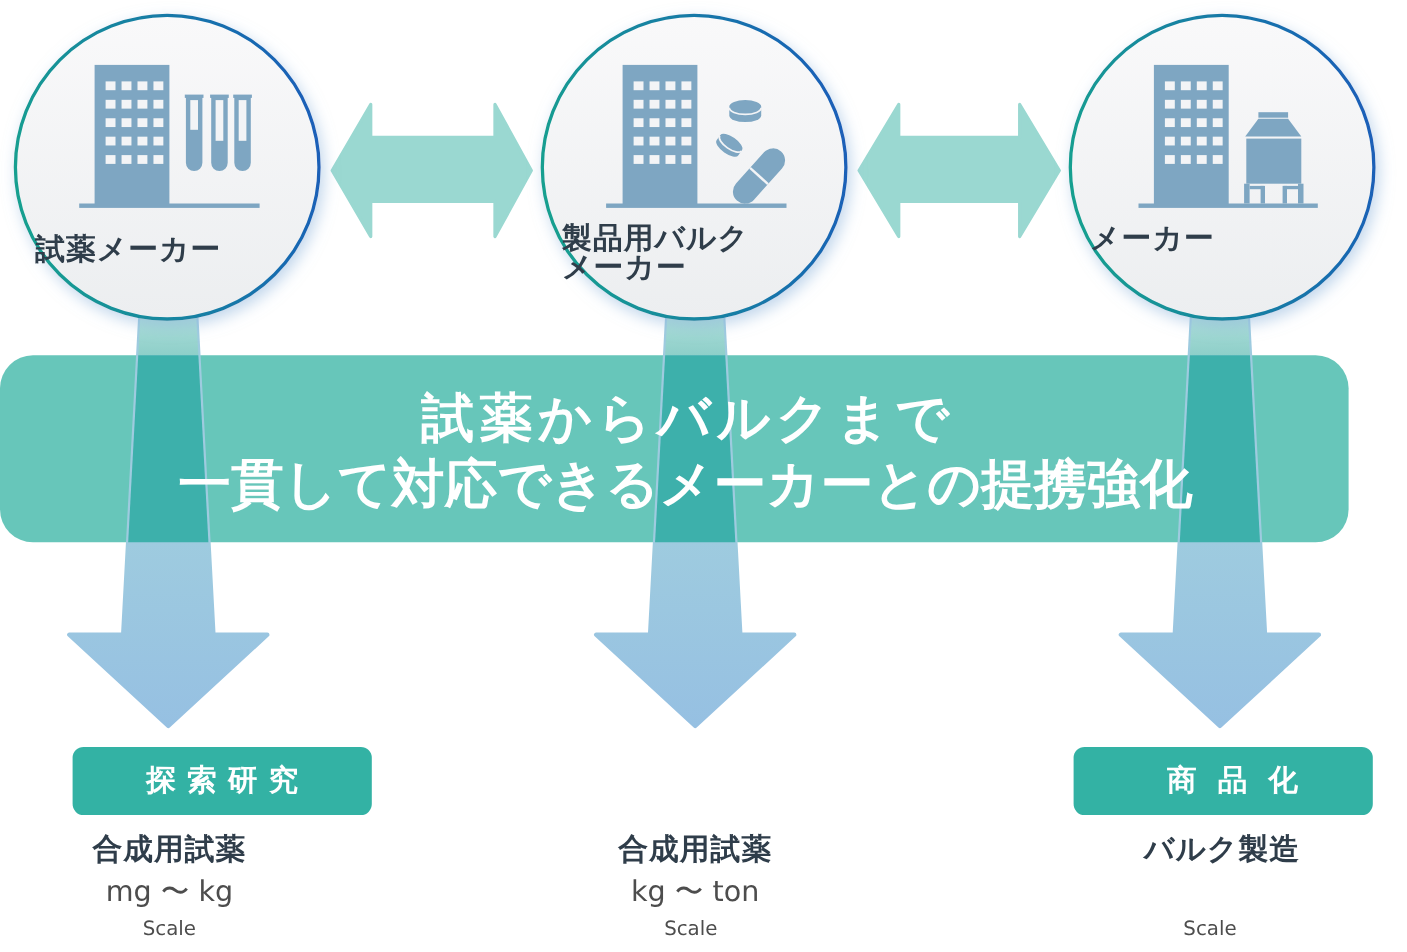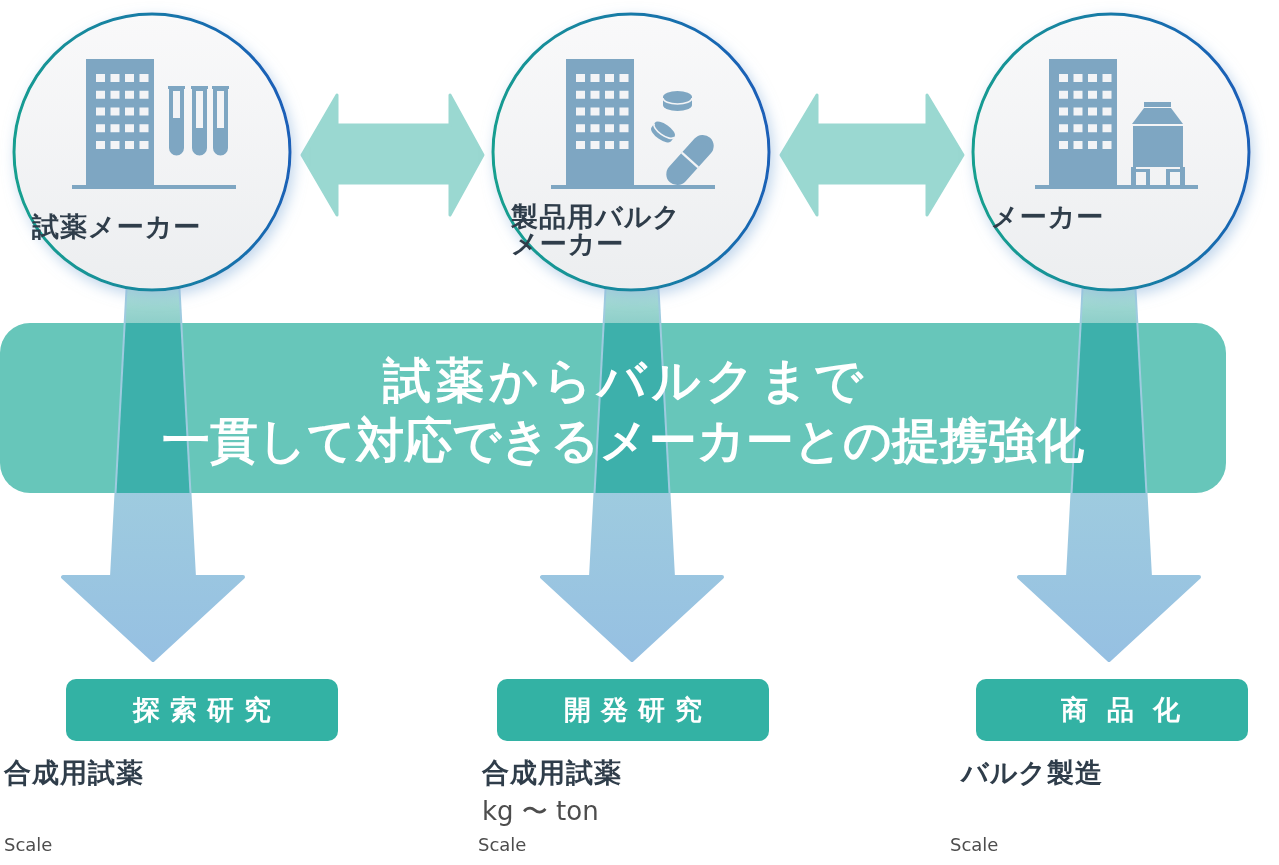--- a/index.html
+++ b/index.html
@@ -54,20 +54,21 @@
     font-size: 27px;
     line-height: 62px;
     text-align: center;
   }
   .stage-box.s4 { letter-spacing: 10px; padding-left: 10px; box-sizing: border-box; }
   .stage-box.s3 { letter-spacing: 19px; padding-left: 36px; box-sizing: border-box; }
 
   .stage-text {
     position: absolute;
     width: 300px;
+    text-align: center;
   }
   .stage-product {
     top: 756px;
     font-weight: bold;
     font-size: 27px;
     line-height: 34px;
     color: var(--text_dark, #2f3d4a);
     letter-spacing: 1px;
   }
   .stage-range {
@@ -240,24 +241,24 @@
   <div class="maker-label" style="left:991px; top:203px;">
     <span>メーカー</span>
   </div>
 
   <div class="banner-text">
     <span class="l1">試薬からバルクまで</span>
     <span class="l2">一貫して対応できるメーカーとの提携強化</span>
   </div>
 
   <div class="stage-box s4" style="left:18px;margin-left:48px;">探索研究</div>
-  <div class="stage-box s4" style="left:497px;">開発研究</div>
   <div class="stage-box s3" style="left:976px;">商品化</div>
 
   <div class="stage-text stage-product" style="left:4px;">合成用試薬</div>
+  <div class="stage-text stage-range" style="left:4px;">mg 〜 kg</div>
   <div class="stage-text stage-scale" style="left:4px;">Scale</div>
 
   <div class="stage-text stage-product" style="left:482px;">合成用試薬</div>
   <div class="stage-text stage-range" style="left:482px;">kg 〜 ton</div>
   <div class="stage-text stage-scale" style="left:478px;">Scale</div>
 
   <div class="stage-text stage-product" style="left:961px;">バルク製造</div>
   <div class="stage-text stage-scale" style="left:950px;">Scale</div>
 
 </div>

